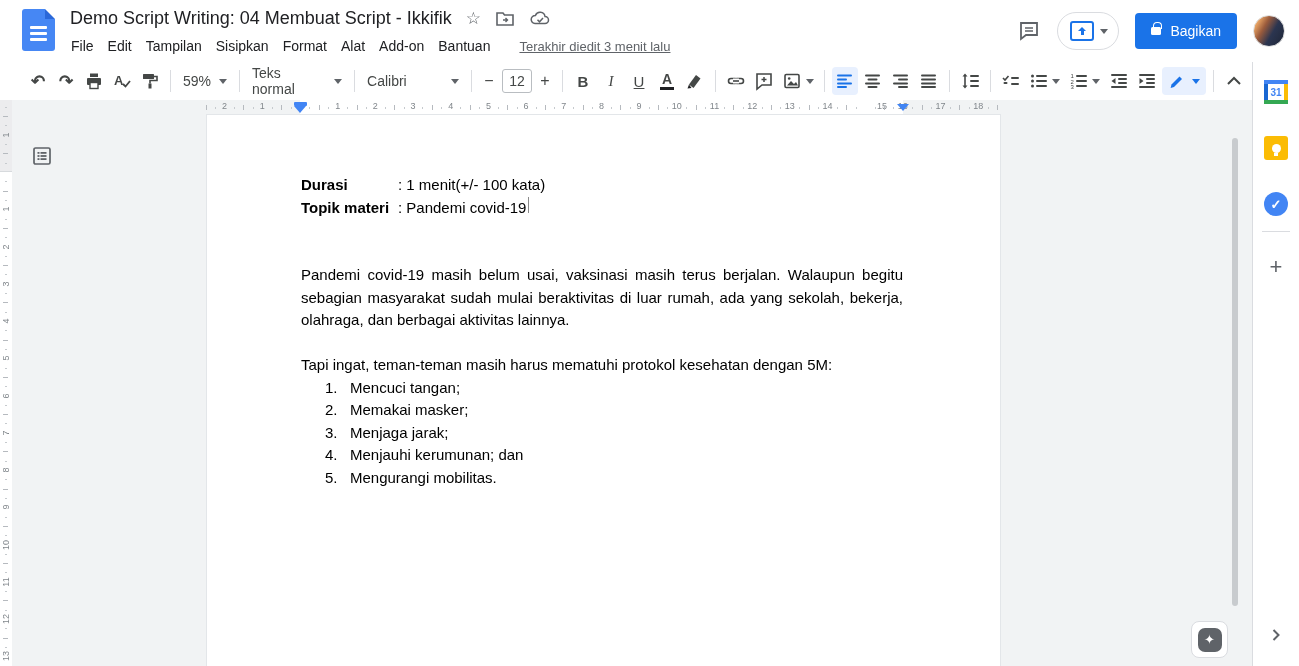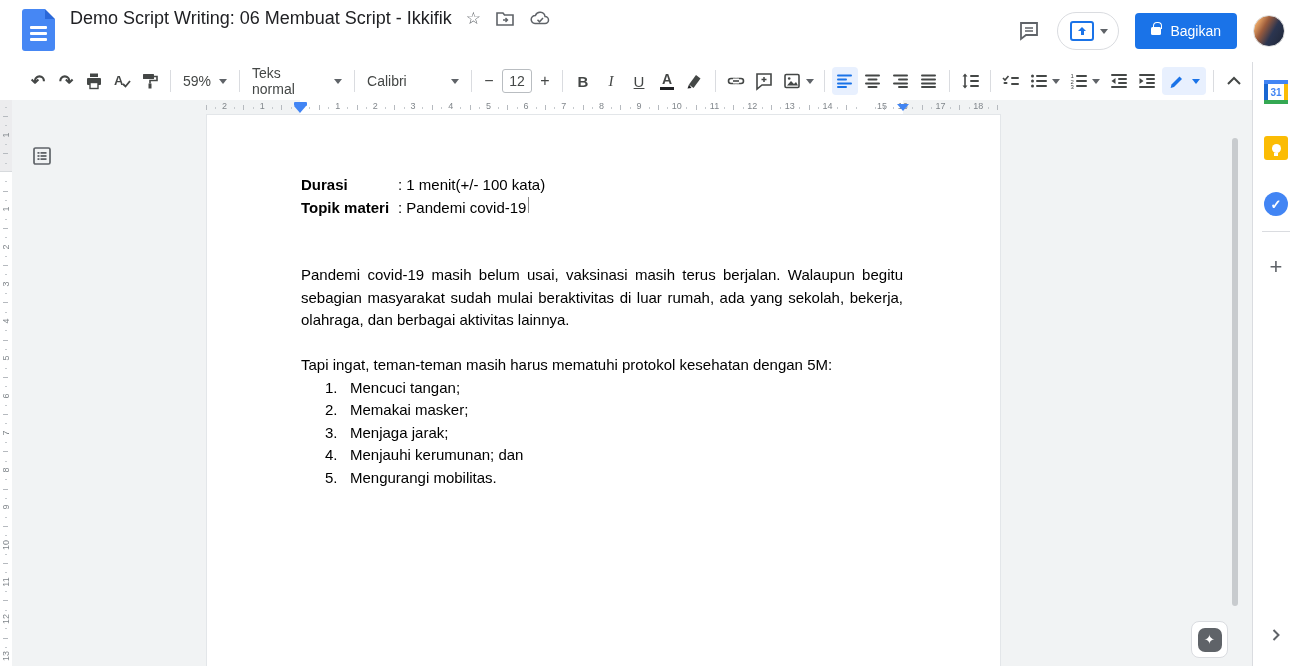--- a/index.html
+++ b/index.html
@@ -110,36 +110,47 @@
 <body>
 
 <div id="header">
   <div class="docs-logo">
     <div class="l l1"></div>
       <div class="l l2"></div>
       <div class="l l3"></div>
   </div>
 
   <div class="title-row">
-    <div class="doc-title">Demo Script Writing: 06 Membuat Script - Ikkifik</div>
+    <div class="doc-title">Demo Script Writing: 04 Membuat Script - Ikkifik</div>
     <div class="hd-ic star-glyph">☆</div>
     <div class="hd-ic">
       <svg class="ic" width="20" height="18" viewBox="0 0 20 18">
           <path d="M2 3 h6 l1.5 2 H18 v10 H2 z" fill="none" stroke="#5f6368" stroke-width="1.6"></path>
           <path d="M8 10 h4 M10.5 8 l2 2 -2 2" fill="none" stroke="#5f6368" stroke-width="1.4"></path>
         </svg>
     </div>
     <div class="hd-ic">
       <svg class="ic" width="22" height="17" viewBox="0 0 22 17">
           <path d="M6 13.5 a4 4 0 0 1 .4-8 a5 5 0 0 1 9.6 1 a3.5 3.5 0 0 1 0 7 z" fill="none" stroke="#5f6368" stroke-width="1.5"></path>
           <path d="M8.5 9.8 l2 2 3.5-3.8" fill="none" stroke="#5f6368" stroke-width="1.5"></path>
         </svg>
     </div>
   </div>
 
+  <div class="menu-row">
+    <span class="menu-item">File</span>
+    <span class="menu-item">Edit</span>
+    <span class="menu-item">Tampilan</span>
+    <span class="menu-item">Sisipkan</span>
+    <span class="menu-item">Format</span>
+    <span class="menu-item">Alat</span>
+    <span class="menu-item">Add-on</span>
+    <span class="menu-item">Bantuan</span>
+    <span class="last-edited">Terakhir diedit 3 menit lalu</span>
+  </div>
 
   <div class="header-right">
     <div class="hd-ic">
       <svg class="ic" width="24" height="24" viewBox="0 0 24 24">
           <path d="M4 4 h16 v12 h-11 l-5 4 z" fill="none" stroke="#5f6368" stroke-width="1.8"></path>
           <path d="M8 9 h8 M8 12 h8" stroke="#5f6368" stroke-width="1.6"></path>
         </svg>
     </div>
     <div class="present-pill">
       <div class="present-box">

